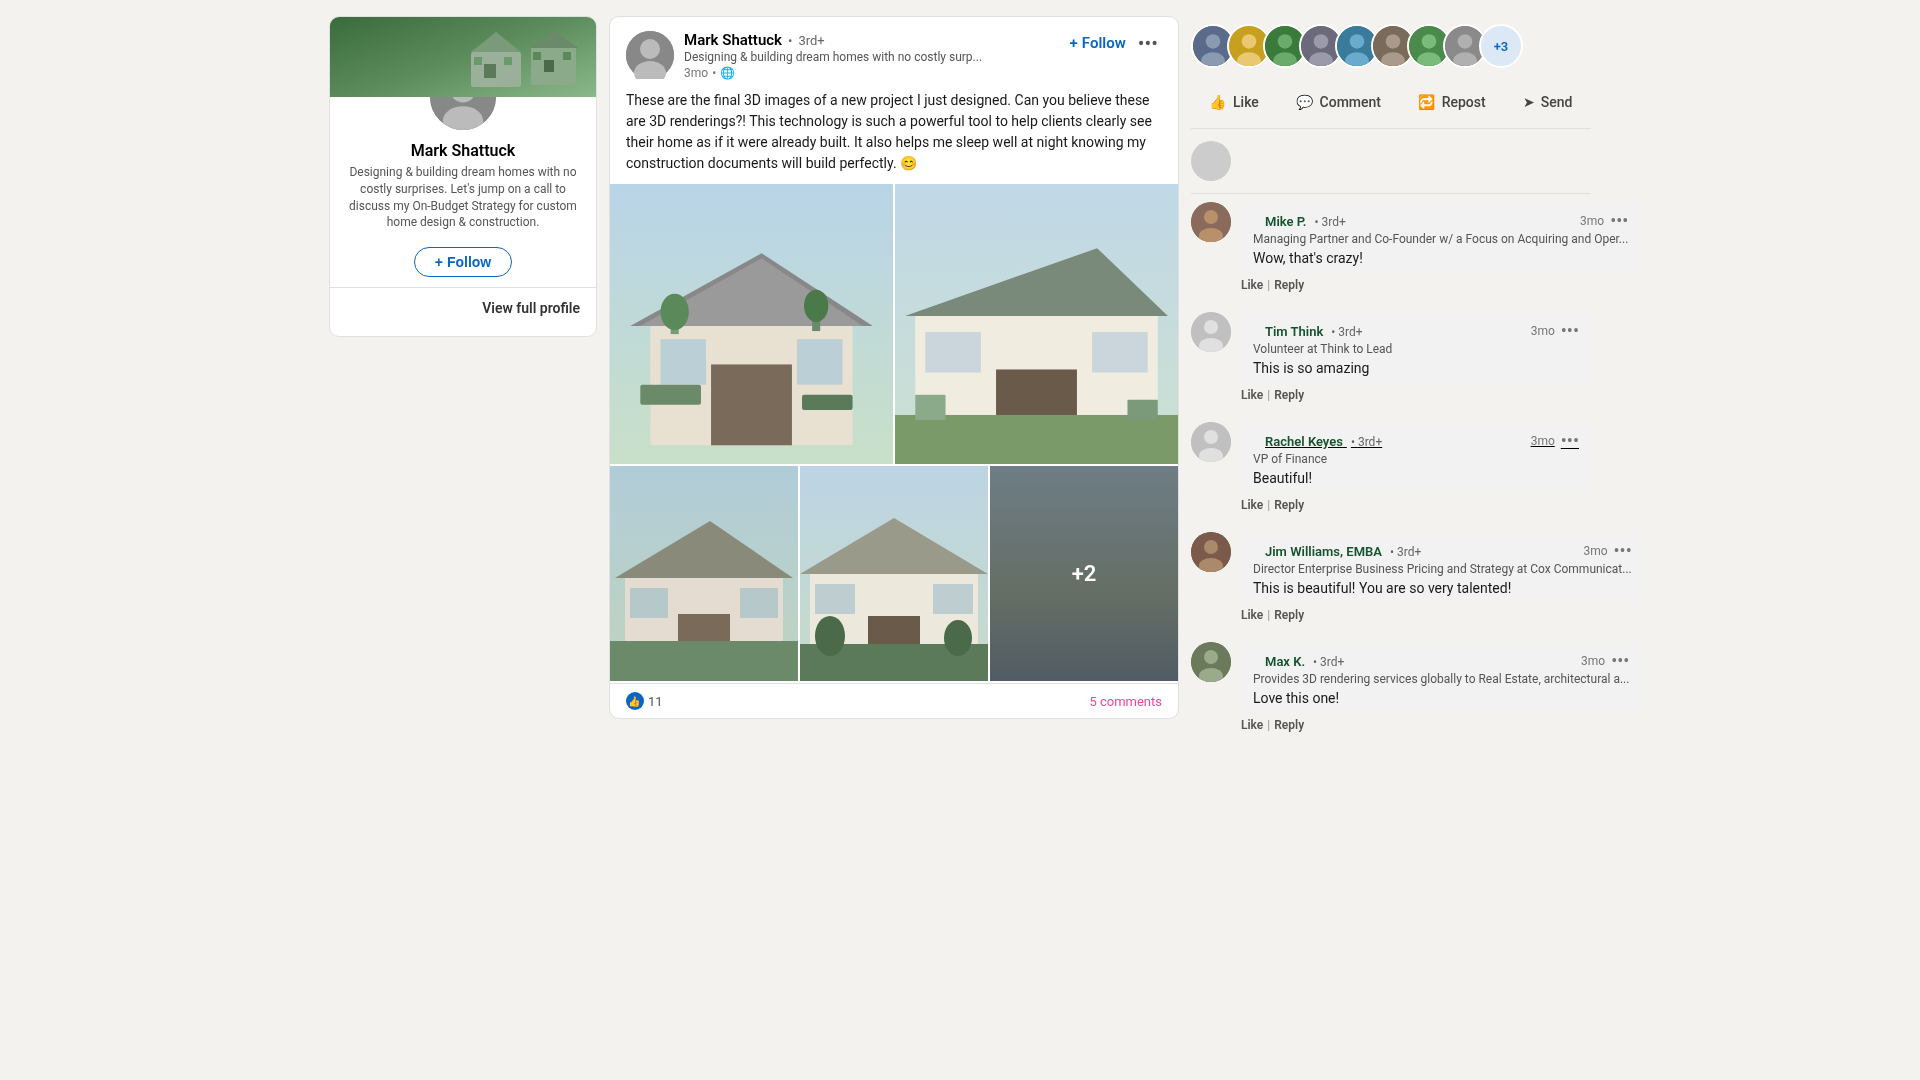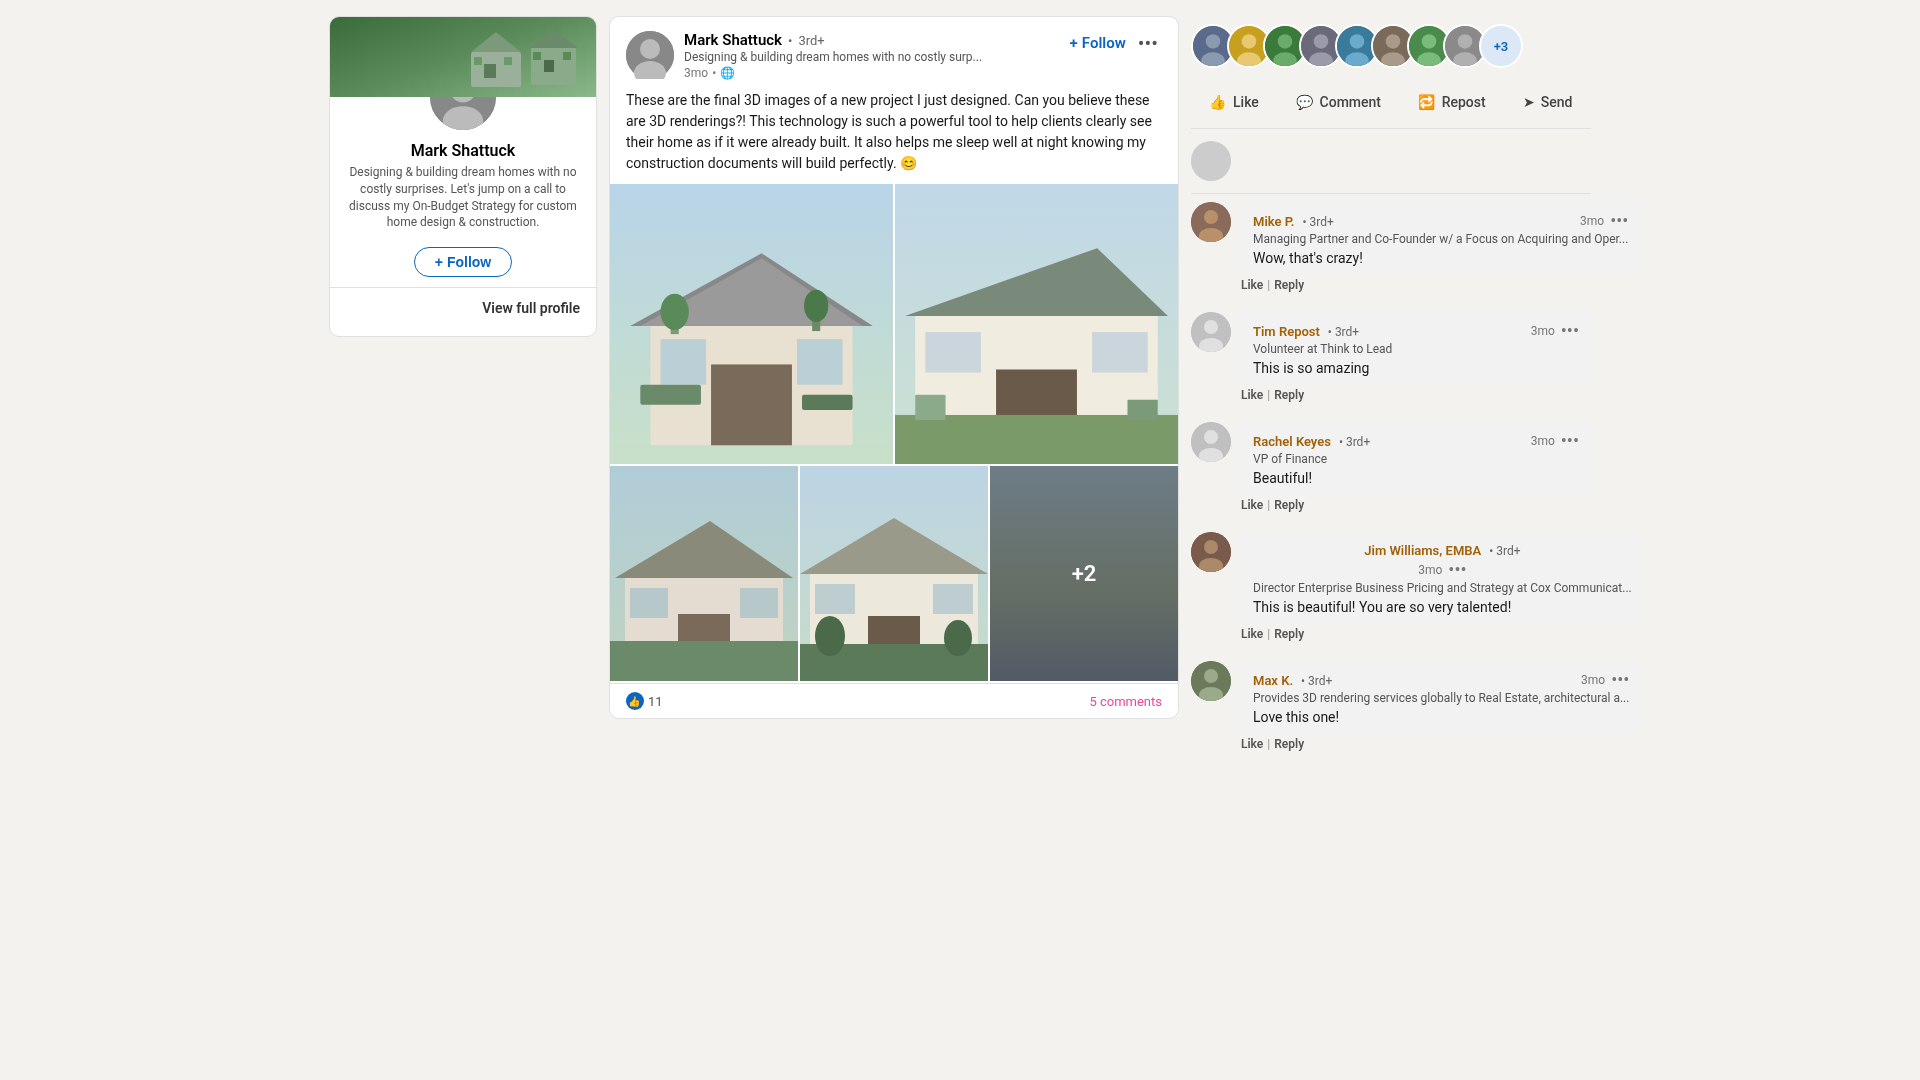--- a/index.html
+++ b/index.html
@@ -361,21 +361,22 @@
     }
     .comment-bubble {
       flex: 1;
       background: #f2f2f2;
       border-radius: 8px;
       padding: 8px 12px;
     }
     .comment-author {
       font-size: 13px;
       font-weight: 600;
-      color: #a16207;
+      color: #14532d;
+      margin-left: 12px;
     }
     .comment-degree {
       font-size: 12px;
       color: #666;
       margin-left: 4px;
     }
     .comment-role {
       font-size: 12px;
       color: #555;
       margin-top: 1px;
@@ -750,21 +751,21 @@
         <div class="comment-avatar" style="background:#c0c0c0;">
           <svg width="40" height="40" viewBox="0 0 40 40">
               <circle cx="20" cy="20" r="20" fill="#c0c0c0"></circle>
               <circle cx="20" cy="15" r="7" fill="#e0e0e0"></circle>
               <ellipse cx="20" cy="34" rx="12" ry="8" fill="#e0e0e0"></ellipse>
             </svg>
         </div>
         <div class="comment-bubble">
           <div style="display:flex; align-items:center; justify-content:space-between;">
             <div>
-              <span class="comment-author">Tim Repost</span>
+              <span class="comment-author">Tim Think</span>
               <span class="comment-degree">• <span>3rd+</span></span>
             </div>
             <div style="display:flex; align-items:center; gap:6px;">
               <span class="comment-time-top">3mo</span>
               <span class="comment-more">•••</span>
             </div>
           </div>
           <div class="comment-role">Volunteer at Think to Lead</div>
           <div class="comment-text">This is so amazing</div>
         </div>
@@ -779,21 +780,21 @@
     <div class="comment-item">
       <div class="comment-header-row">
         <div class="comment-avatar" style="background:#c0c0c0;">
           <svg width="40" height="40" viewBox="0 0 40 40">
               <circle cx="20" cy="20" r="20" fill="#c0c0c0"></circle>
               <circle cx="20" cy="15" r="7" fill="#e0e0e0"></circle>
               <ellipse cx="20" cy="34" rx="12" ry="8" fill="#e0e0e0"></ellipse>
             </svg>
         </div>
         <div class="comment-bubble">
-          <div style="display:flex; align-items:center; justify-content:space-between;">
+          <div style="display:flex; align-items:center; justify-content:space-between;text-decoration:underline;">
             <div>
               <span class="comment-author">Rachel Keyes</span>
               <span class="comment-degree">• <span>3rd+</span></span>
             </div>
             <div style="display:flex; align-items:center; gap:6px;">
               <span class="comment-time-top">3mo</span>
               <span class="comment-more">•••</span>
             </div>
           </div>
           <div class="comment-role">VP of Finance</div>
@@ -810,21 +811,21 @@
     <div class="comment-item">
       <div class="comment-header-row">
         <div class="comment-avatar" style="background:#7a5a4a;">
           <svg width="40" height="40" viewBox="0 0 40 40">
               <circle cx="20" cy="20" r="20" fill="#7a5a4a"></circle>
               <circle cx="20" cy="15" r="7" fill="#aa8a6a"></circle>
               <ellipse cx="20" cy="34" rx="12" ry="8" fill="#aa8a6a"></ellipse>
             </svg>
         </div>
         <div class="comment-bubble">
-          <div style="display:flex; align-items:center; justify-content:space-between;flex-direction:column;">
+          <div style="display:flex; align-items:center; justify-content:space-between;">
             <div>
               <span class="comment-author">Jim Williams, EMBA</span>
               <span class="comment-degree">• <span>3rd+</span></span>
             </div>
             <div style="display:flex; align-items:center; gap:6px;">
               <span class="comment-time-top">3mo</span>
               <span class="comment-more">•••</span>
             </div>
           </div>
           <div class="comment-role">Director Enterprise Business Pricing and Strategy at Cox Communicat...</div>

